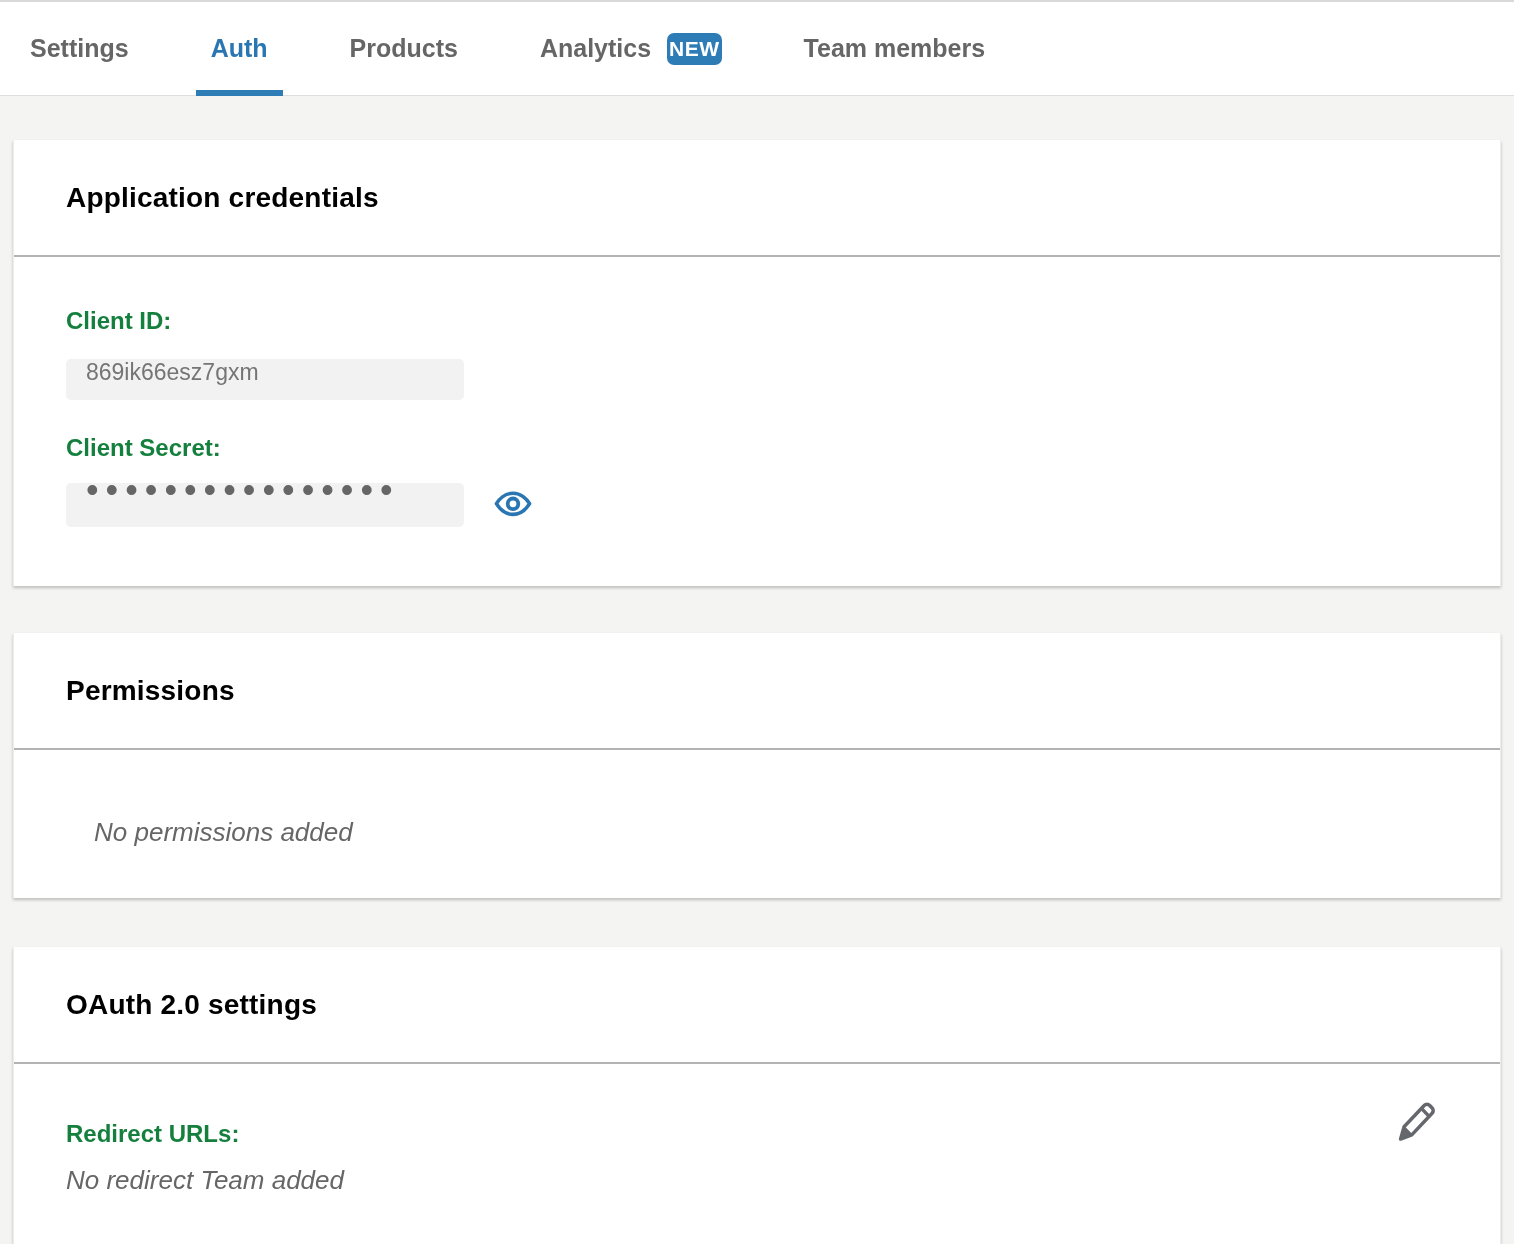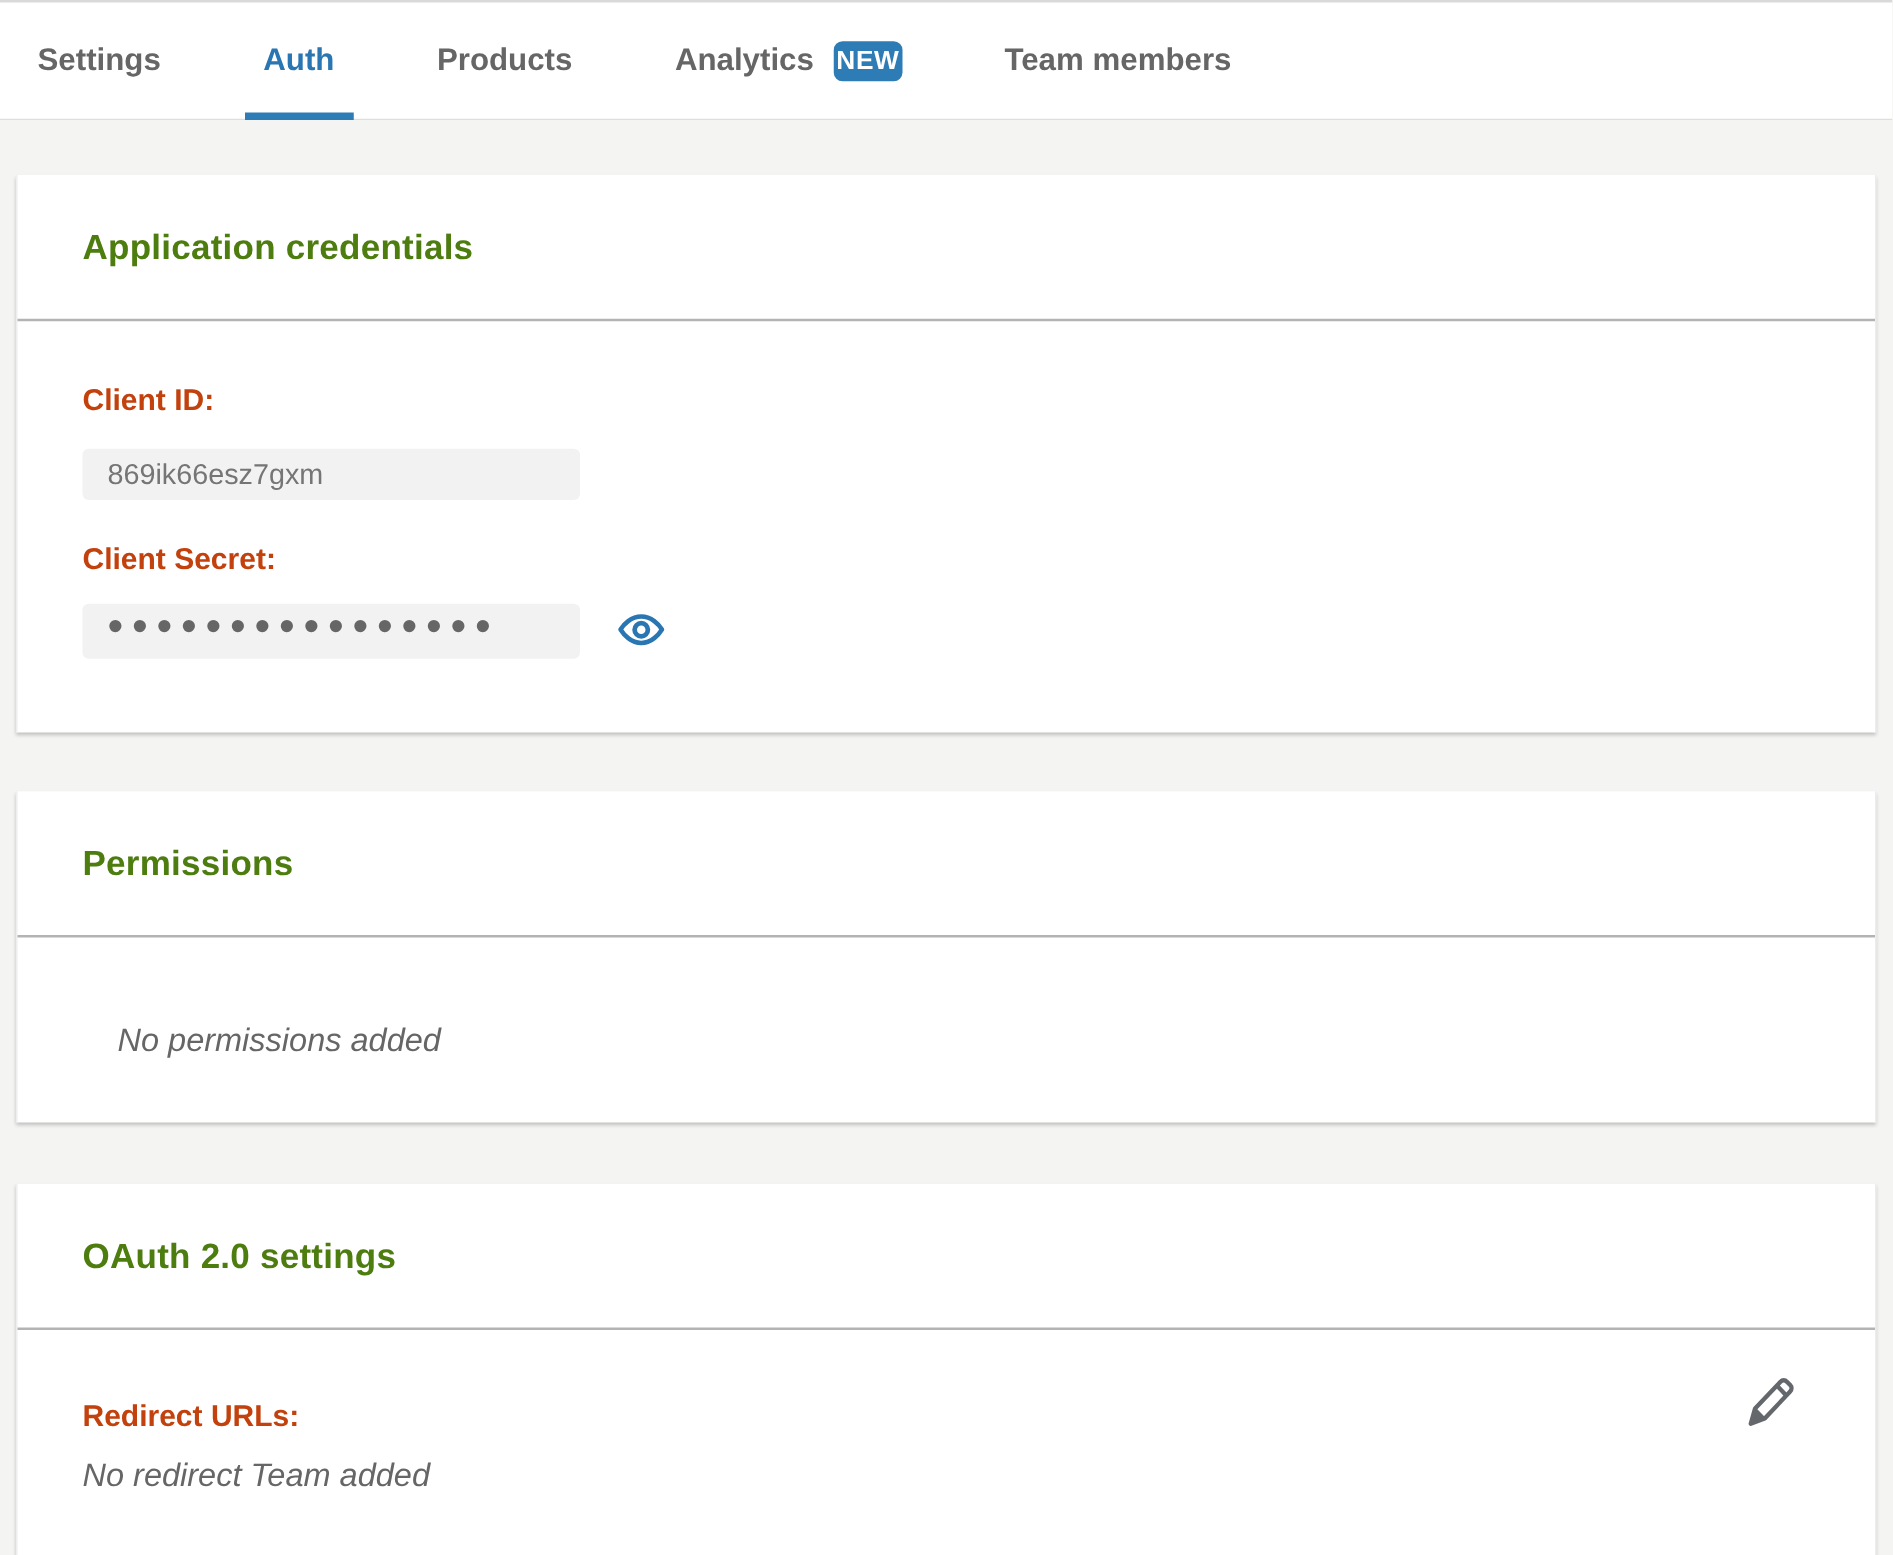--- a/index.html
+++ b/index.html
@@ -66,40 +66,39 @@
   .card-header {
     height: 117px;
     display: flex;
     align-items: center;
     padding: 0 52px;
     border-bottom: 2px solid #b3b3b3;
   }
   .card-header h2 {
     font-size: 28px;
     font-weight: 700;
-    color: #4d7c0f;
+    color: #000000;
     letter-spacing: 0.2px;
   }
 
   
   .cred-body { padding: 50px 52px 59px; }
   .field-label {
     display: block;
     font-size: 24px;
     font-weight: 700;
-    color: #c2410c;
+    color: #15803d;
   }
   .field {
     width: 398px;
     height: 41px;
     margin-top: 24px;
     background: #f2f2f2;
     border-radius: 5px;
     display: flex;
-    align-items: center;
     padding: 0 20px;
     font-size: 23px;
     color: #757575;
     cursor: text;
   }
   .label-secret { margin-top: 34px; }
   .secret-row {
     display: flex;
     align-items: center;
     margin-top: 21px;

